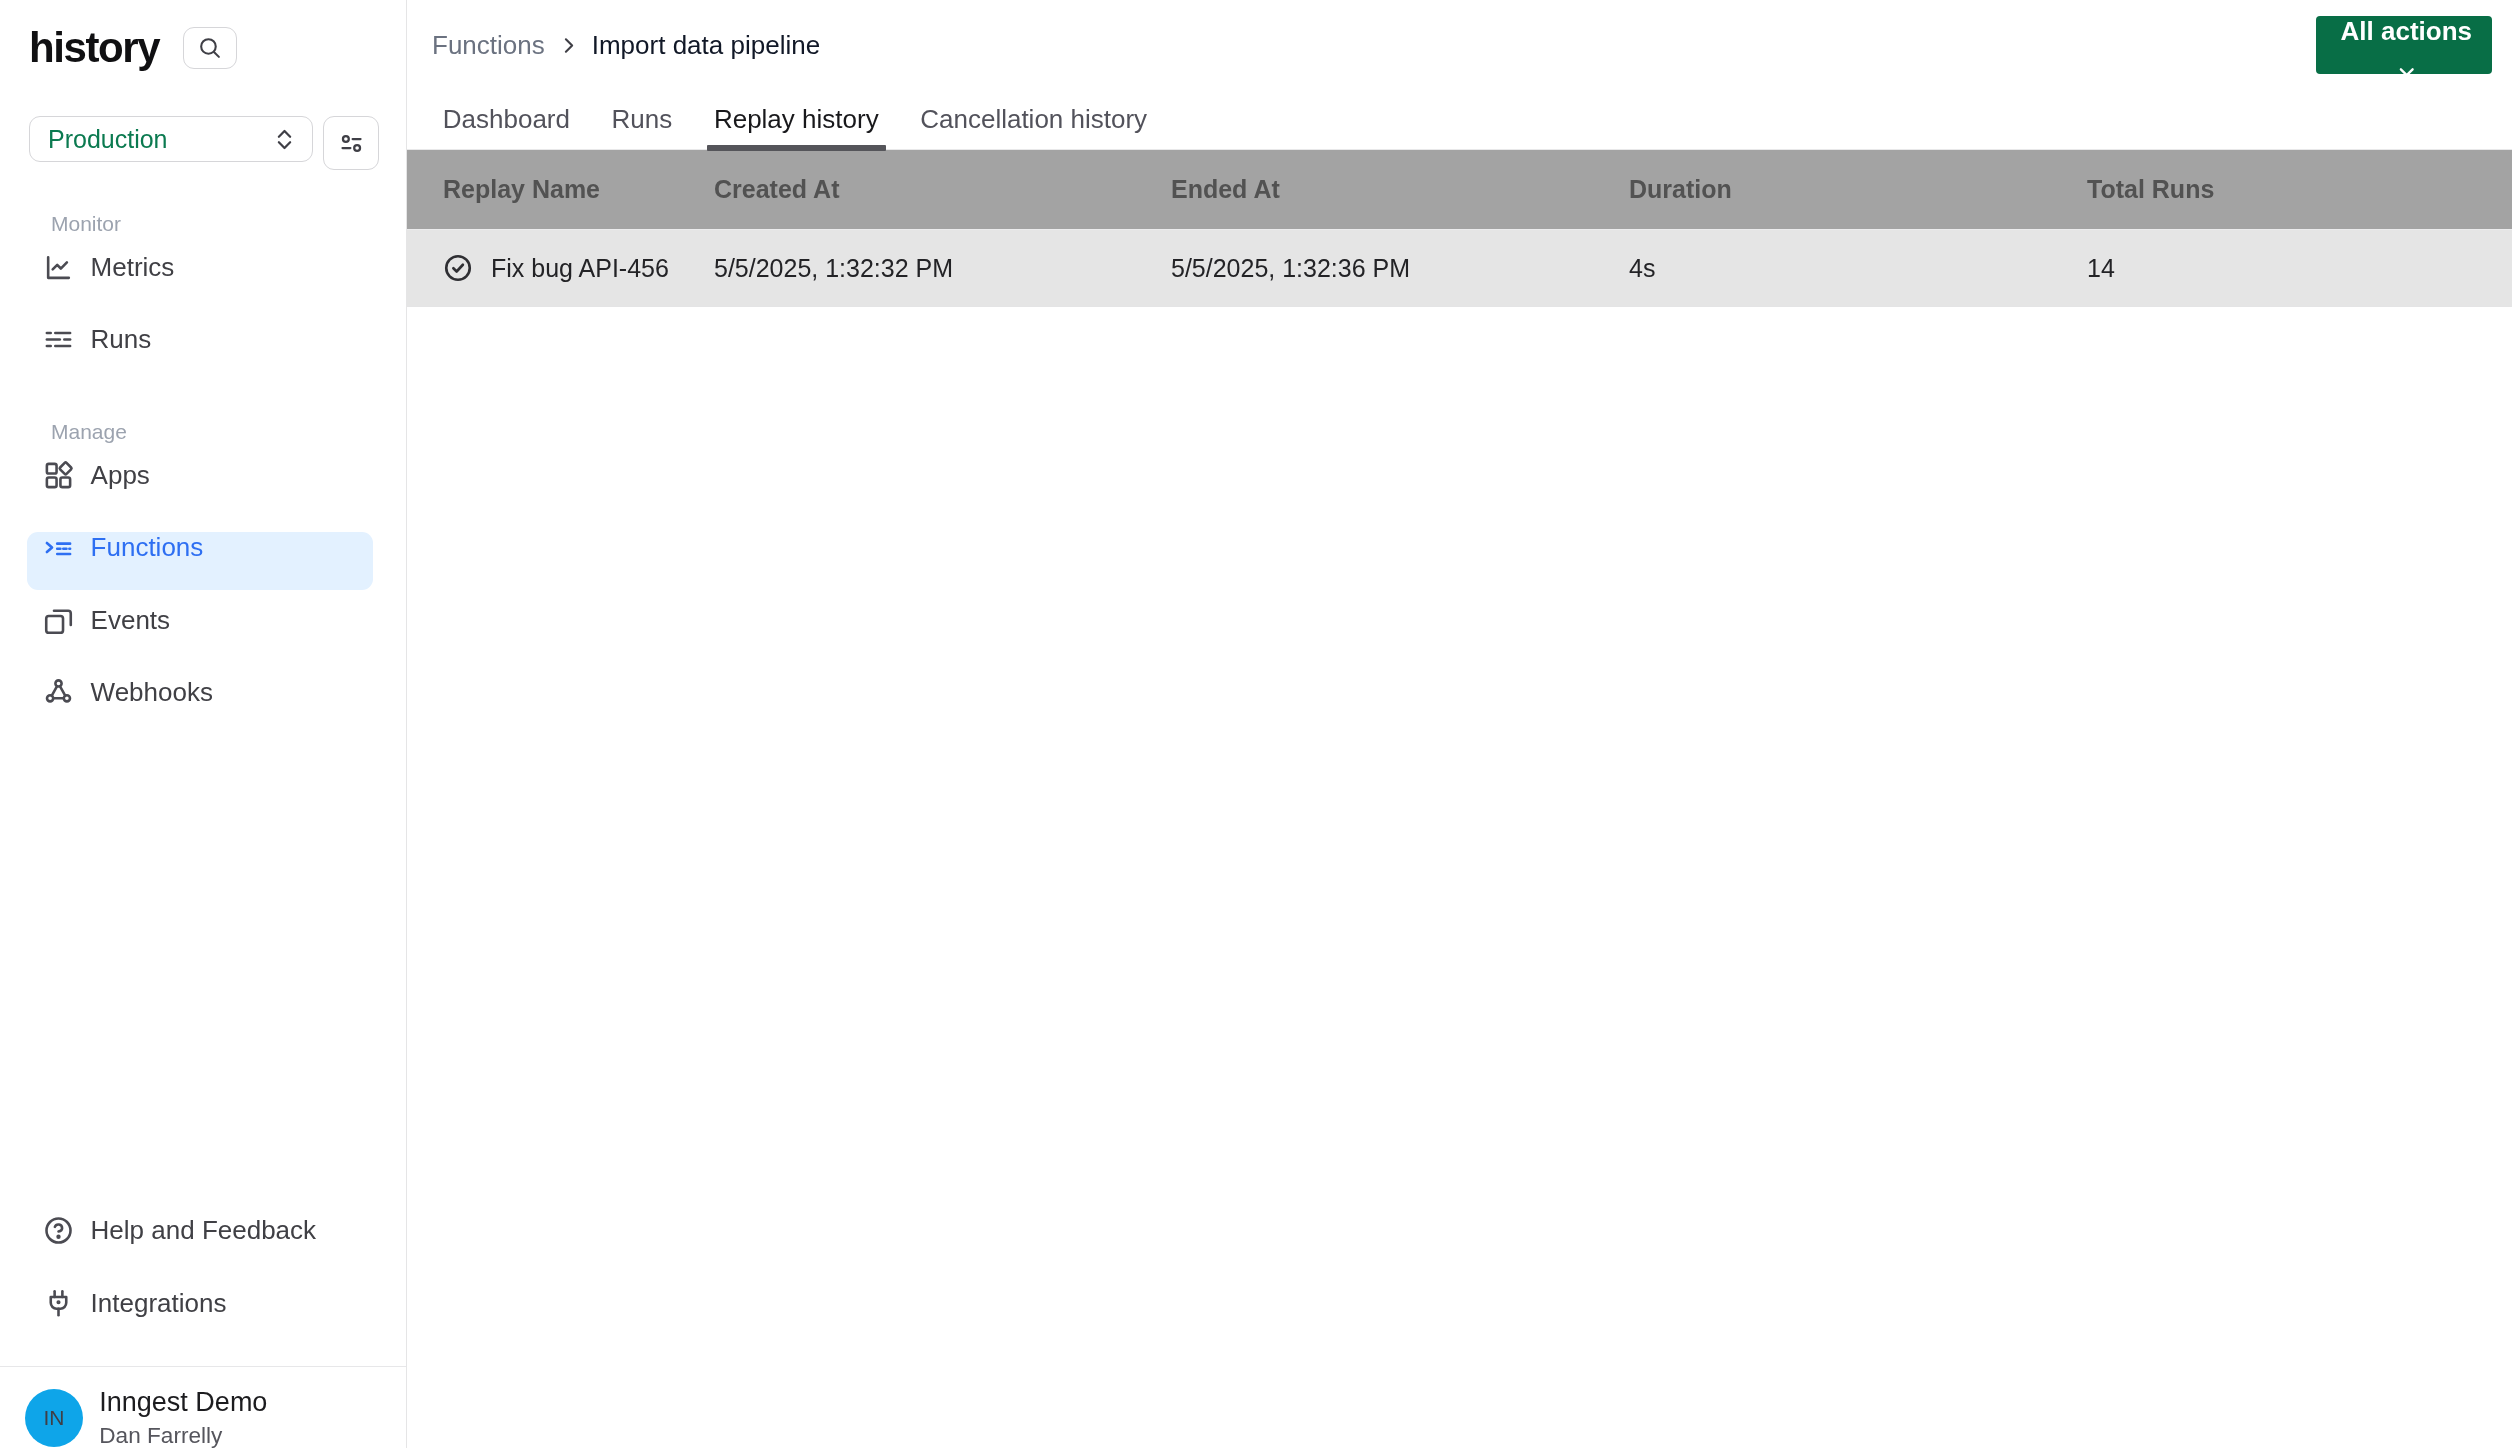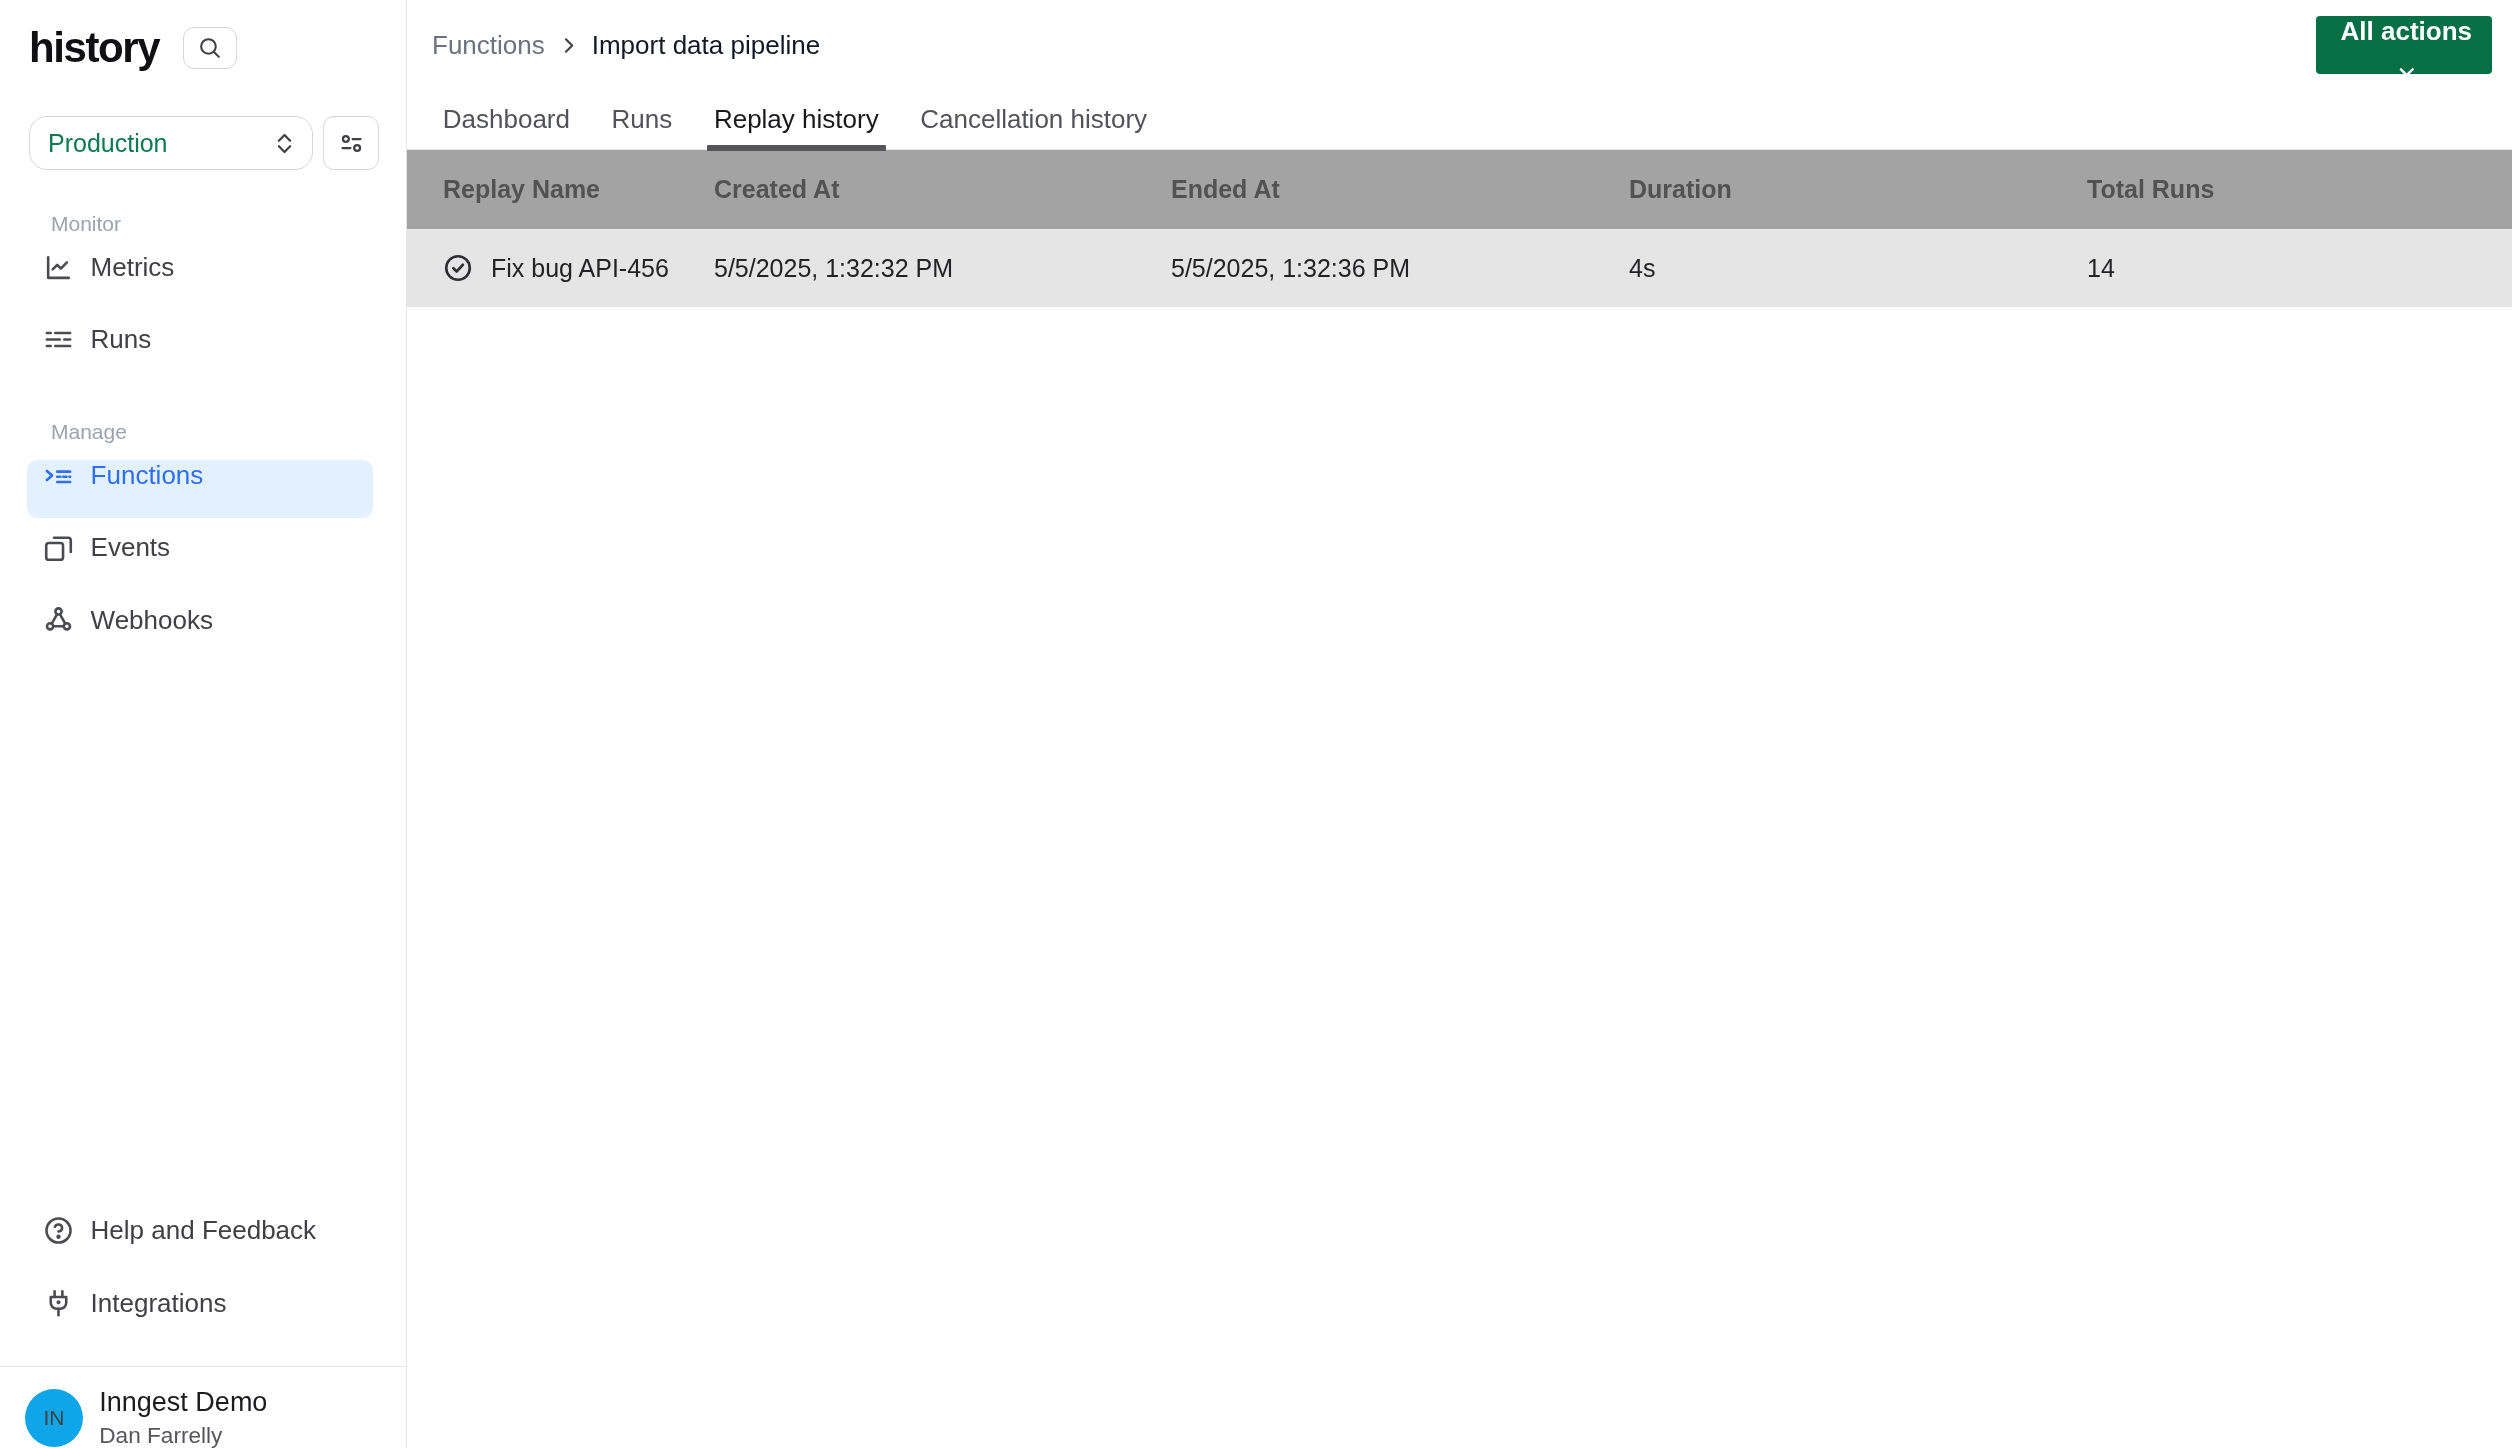--- a/index.html
+++ b/index.html
@@ -25,21 +25,21 @@
     font-size: 42px; font-weight: bold; letter-spacing: -1.4px; color: #101012;
     cursor: pointer;
   }
   .icon-btn {
     background: #fff; border: 1.8px solid #d6d6d9; border-radius: 11px;
     display: flex; align-items: center; justify-content: center; cursor: pointer;
   }
   .search-btn { width: 54px; height: 42px; }
   .env-row { margin: 43px 27px 0 29px; display: flex; gap: 10px; }
   .env-select {
-    flex: 1; height: 54px; border: 1.8px solid #d6d6d9; border-radius: 18px;
+    flex: 1; height: 46px; border: 1.8px solid #d6d6d9; border-radius: 11px;
     background: #fff; display: flex; align-items: center; padding: 0 14.5px 0 18px;
     cursor: pointer;
   }
   .env-select .env-label { flex: 1; text-align: left; font-size: 25px; color: #0b7a50; }
   .env-filter-btn { width: 56px; height: 54px; }
 
   .section-label {
     margin: 40px 0 0 51px; height: 27px; line-height: 27px;
     font-size: 21px; font-weight: 500; color: #9ca3af;
   }
@@ -171,20 +171,31 @@
           <line x1="16.5" y1="12" x2="21" y2="12"></line>
         <line x1="3" y1="17" x2="6" y2="17"></line>
           <line x1="9.5" y1="17" x2="21" y2="17"></line>
       </svg>
     </span>
     <span>Runs</span>
   </div>
 
   <div class="section-label second">Manage</div>
 
+  <div class="nav-item">
+    <span class="nav-icon">
+      <svg width="31" height="31" viewBox="0 0 24 24" fill="none" stroke="currentColor" stroke-width="2" stroke-linejoin="round">
+        <rect x="3" y="3" width="7.5" height="7.5" rx="1.5"></rect>
+        <rect x="14" y="3" width="7" height="7" rx="1" transform="rotate(45 17.5 6.5)"></rect>
+        <rect x="3" y="13.5" width="7.5" height="7.5" rx="1.5"></rect>
+        <rect x="13.5" y="13.5" width="7.5" height="7.5" rx="1.5"></rect>
+      </svg>
+    </span>
+    <span>Apps</span>
+  </div>
 
   <div class="nav-item active">
     <span class="nav-icon">
       <svg width="31" height="31" viewBox="0 0 24 24" fill="none" stroke="currentColor" stroke-width="2" stroke-linecap="round" stroke-linejoin="round">
         <path d="M3 8.5l4 3.5-4 3.5"></path>
         <line x1="11" y1="9" x2="21" y2="9"></line>
         <line x1="11" y1="13" x2="21" y2="13" stroke-dasharray="2.5 2.2"></line>
         <line x1="11" y1="17" x2="21" y2="17"></line>
       </svg>
     </span>

